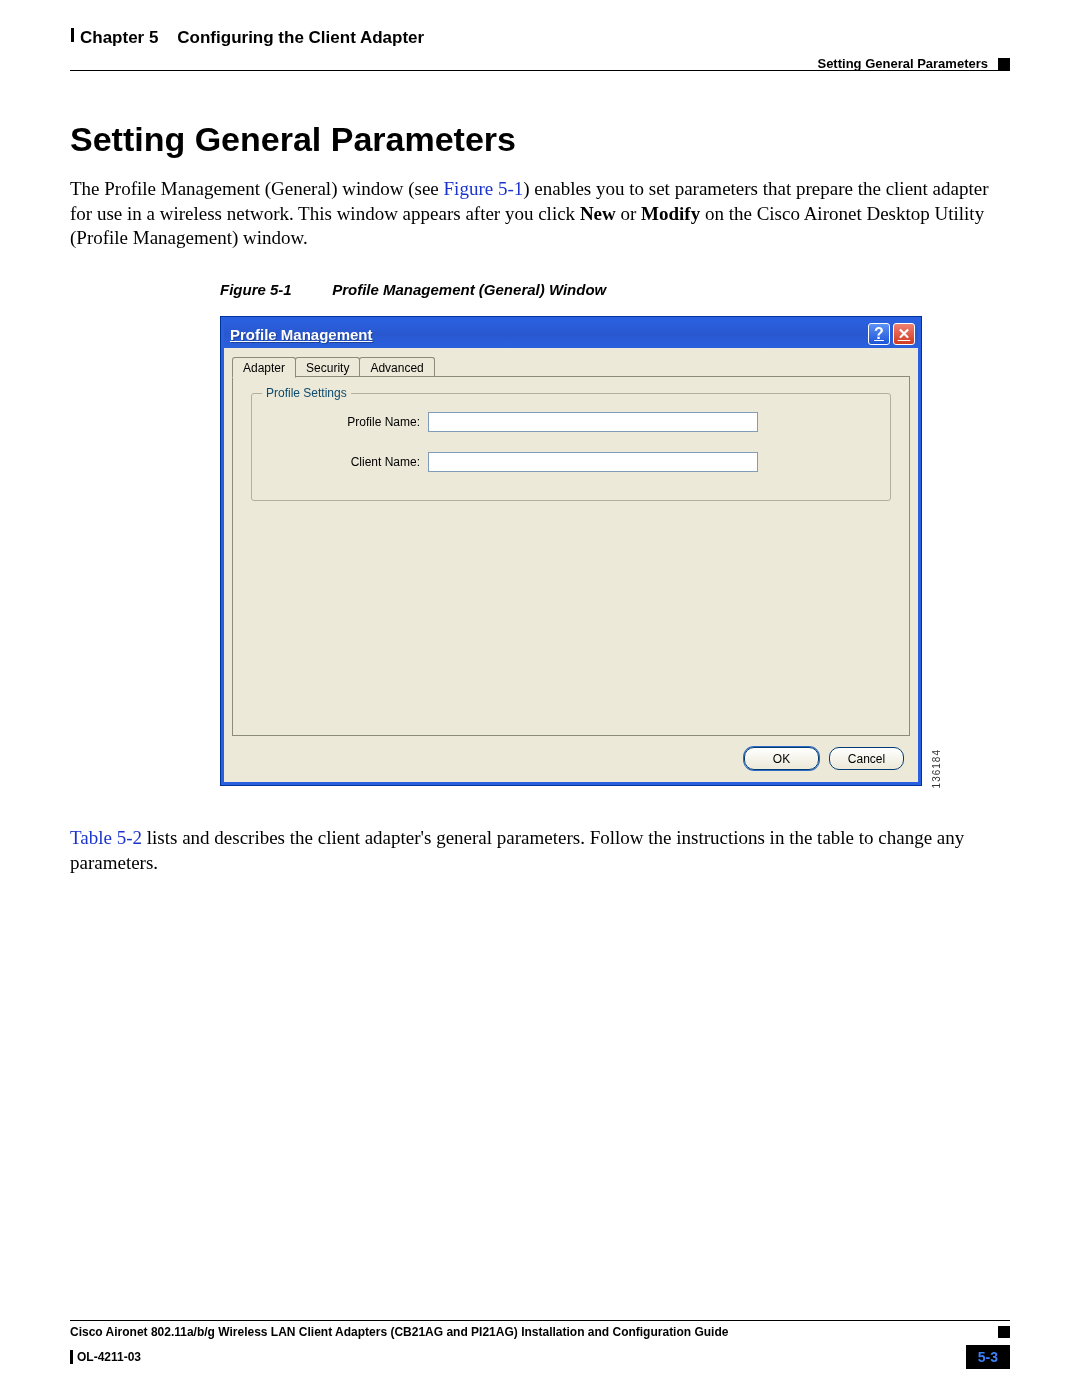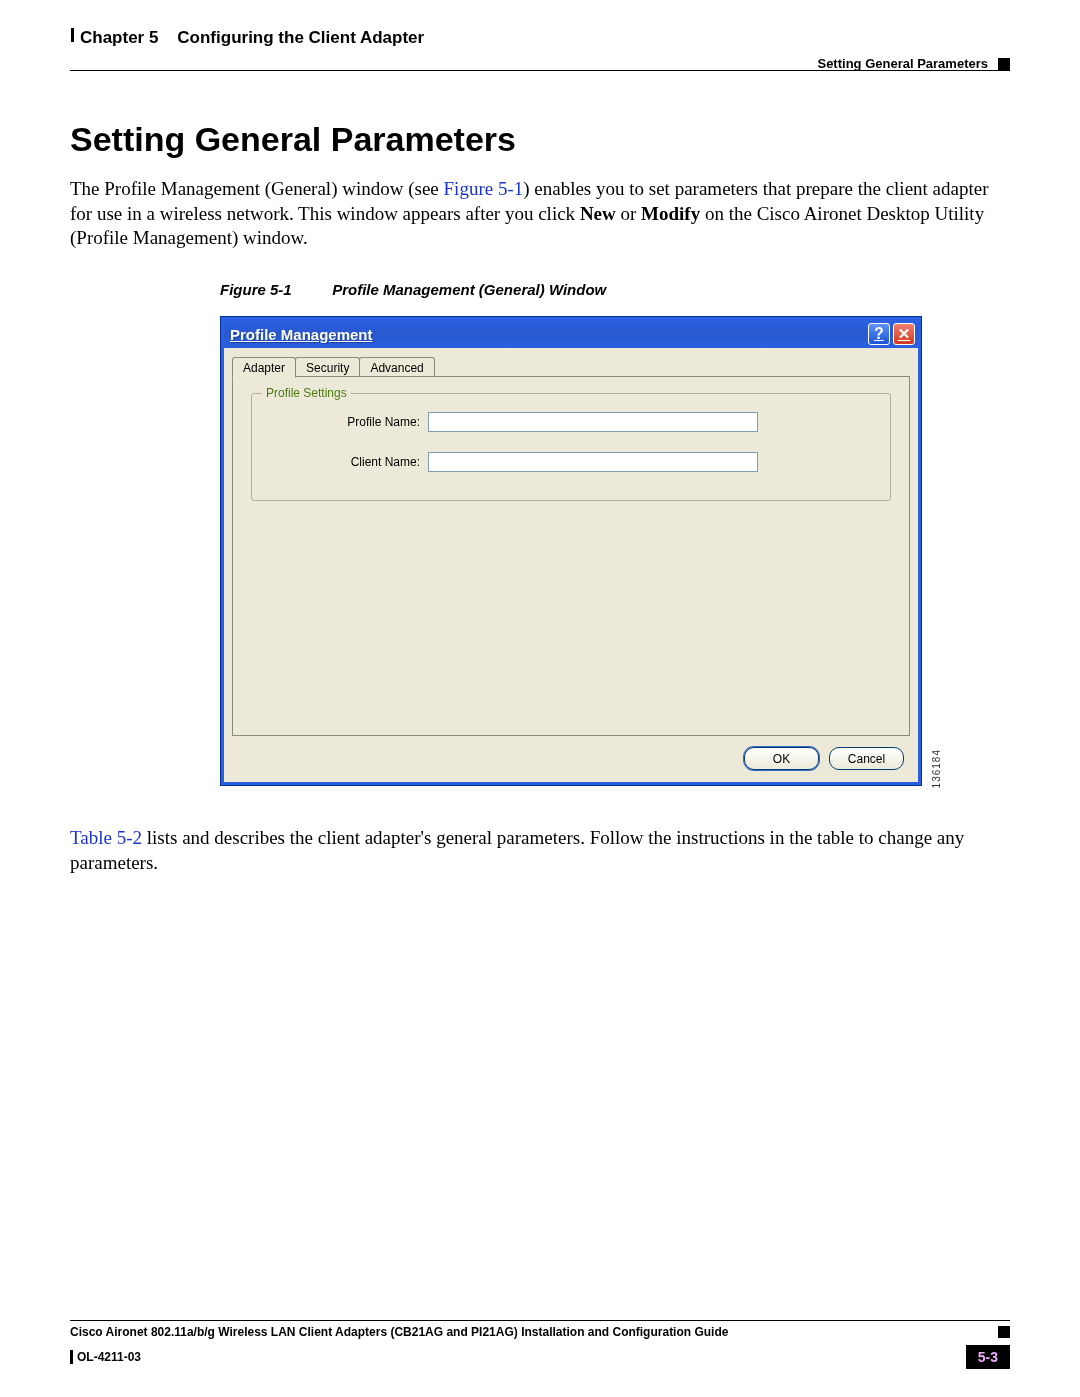--- a/index.html
+++ b/index.html
@@ -194,21 +194,21 @@
       border-radius: 3px;
       padding: 18px 16px 16px;
       margin-bottom: 18px;
       position: relative;
     }
     .group-legend {
       position: absolute;
       top: -8px;
       left: 10px;
       background: #ece9d8;
-      color: #4d7c0f;
+      color: #0c4a6e;
       font-size: 12px;
       padding: 0 4px;
     }
     .form-row {
       display: flex;
       align-items: center;
       margin-bottom: 20px;
     }
     .form-row:last-child { margin-bottom: 12px; }
     .form-label {
@@ -283,21 +283,21 @@
       font-weight: bold;
       gap: 4px;
     }
     .footer-bottom .ol .bar {
       width: 3px;
       height: 14px;
       background: #000;
     }
     .page-num {
       background: #000;
-      color: #f0abfc;
+      color: #3b82f6;
       font-weight: bold;
       padding: 4px 12px;
       font-size: 14px;
     }
   </style>
 </head>
 <body>
 
 <header class="page-header">
   <div class="header-top">

